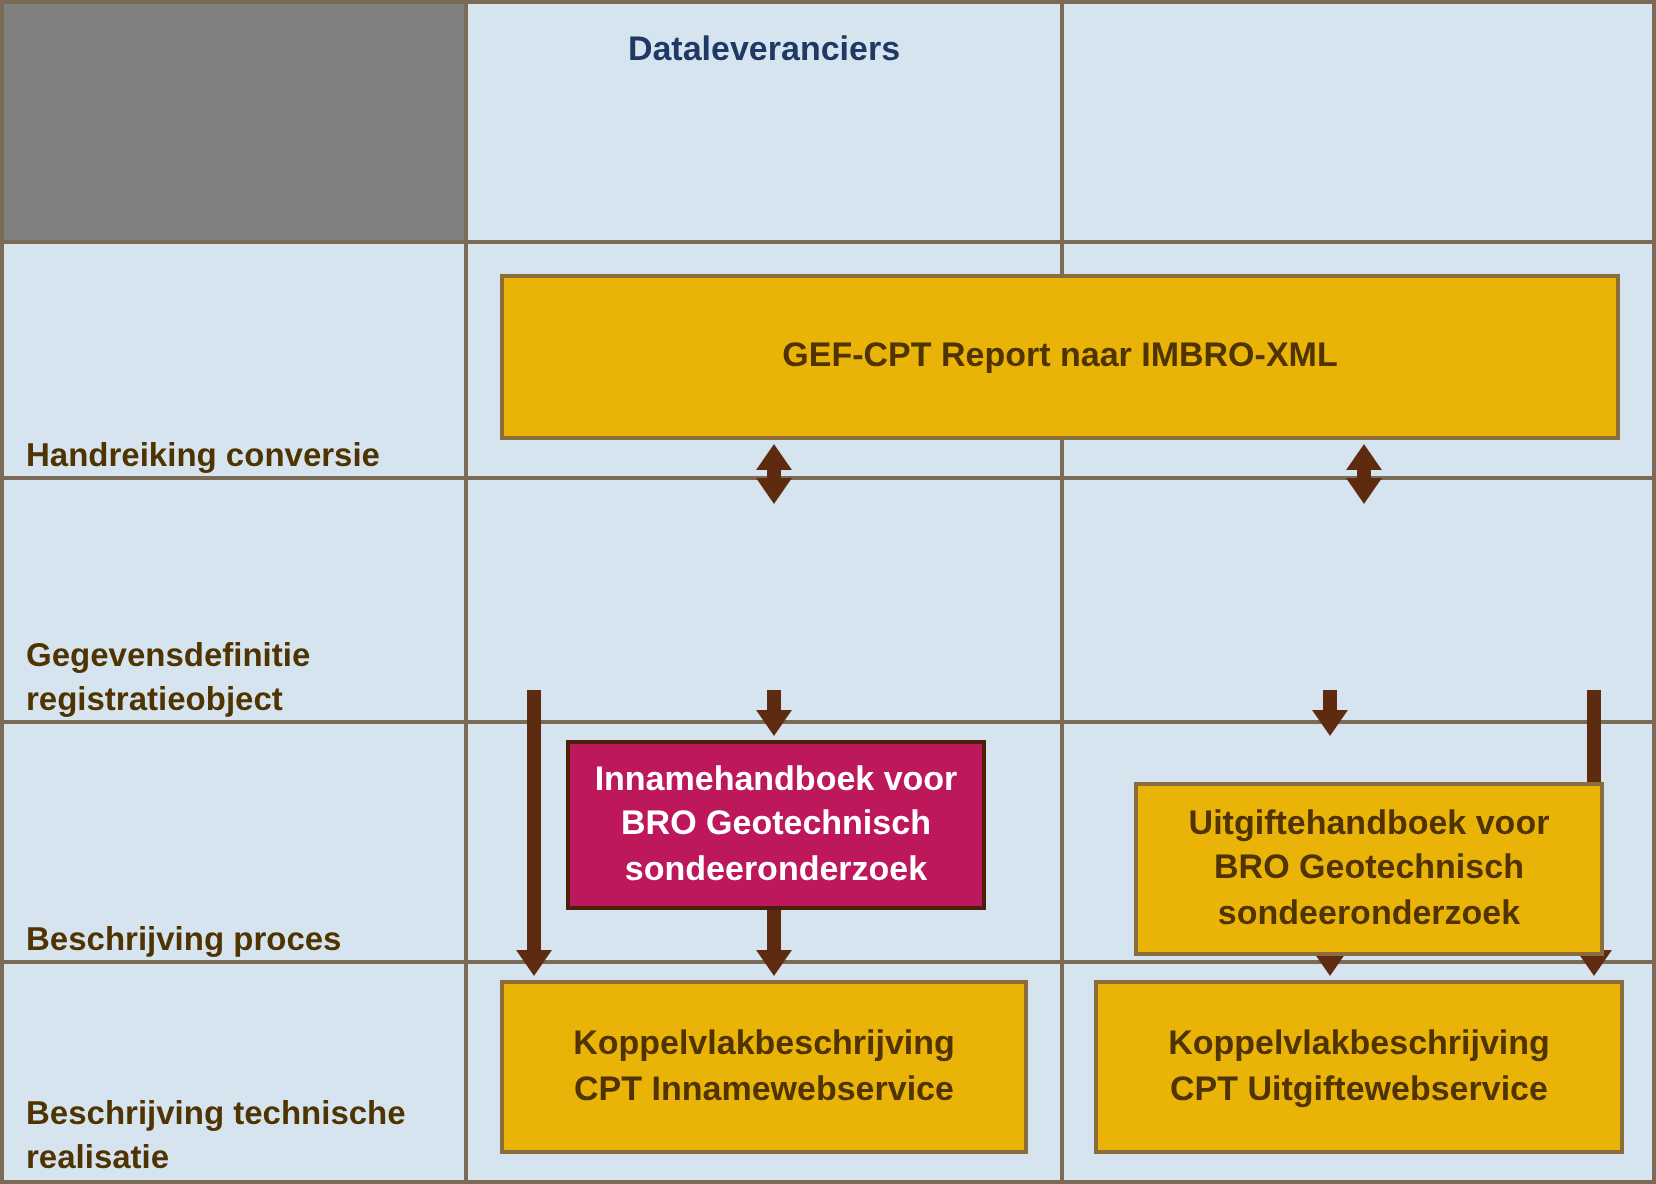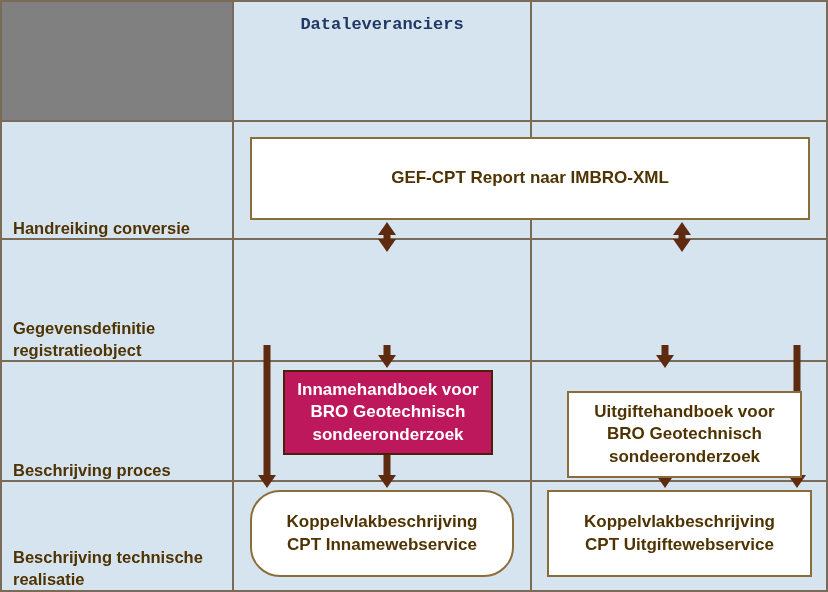--- a/index.html
+++ b/index.html
@@ -25,56 +25,56 @@
     background: #808080; z-index: 0;
   }
 
   .col-header {
     position: absolute; top: 0; height: 118px;
     display: flex; justify-content: center; align-items: flex-start;
     padding-top: 13px; box-sizing: border-box;
     font-weight: bold; font-size: 17px; color: #1f3864;
     z-index: 2; text-align: center;
   }
-  .col-header.c1 { left: 231px; width: 298px; font-family: Liberation Mono, monospace; }
+  .col-header.c1 { left: 231px; width: 298px; }
   .col-header.c2 { left: 529px; width: 295px; }
 
   .row-label {
     position: absolute; left: 0; width: 231px;
     display: flex; align-items: flex-end;
     padding: 0 6px 0 11px; box-sizing: border-box;
     font-weight: bold; font-size: 16.5px; line-height: 1.3;
     color: #4f3300; z-index: 2;
   }
   .row-label.r1 { top: 119px; height: 118px; }
   .row-label.r2 { top: 237px; height: 122px; }
   .row-label.r3 { top: 359px; height: 120px; }
   .row-label.r4 { top: 479px; height: 109px; }
 
   svg.arrows { position: absolute; left: 0; top: 0; z-index: 3; pointer-events: none; }
 
   .box {
     position: absolute;
     display: flex; align-items: center; justify-content: center;
     text-align: center;
-    background: #ffffff;
+    background: #eab308;
     border: 2px solid #8a6d3b;
     box-sizing: border-box;
     font-weight: bold; font-size: 17px; line-height: 1.32;
     color: #4f3300;
     padding: 4px 10px;
     z-index: 4;
   }
   .box.dark { background: #be185d; border-color: #4a2008; color: #ffffff; }
 
   .box.gef        { left: 248px; top: 135px; width: 560px; height: 83px; }
   .box.catalogus  { left: 248px; top: 252px; width: 560px; height: 90px; }
   .box.inname-hb  { left: 281px; top: 368px; width: 210px; height: 85px; }
   .box.uitgifte-hb{ left: 565px; top: 368px; width: 235px; height: 87px; margin-top: 21px; }
-  .box.kop-in     { left: 248px; top: 488px; width: 264px; height: 87px; border-radius: 30px; }
+  .box.kop-in     { left: 248px; top: 488px; width: 264px; height: 87px; }
   .box.kop-uit    { left: 545px; top: 488px; width: 265px; height: 87px; }
 
   .box .lbl { display: inline-block; }
   .box.inname-hb .lbl   { max-width: 200px; }
   .box.uitgifte-hb .lbl { max-width: 207px; }
   .box.kop-in .lbl      { max-width: 222px; }
   .box.kop-uit .lbl     { max-width: 222px; }
 </style>
 </head>
 <body>

